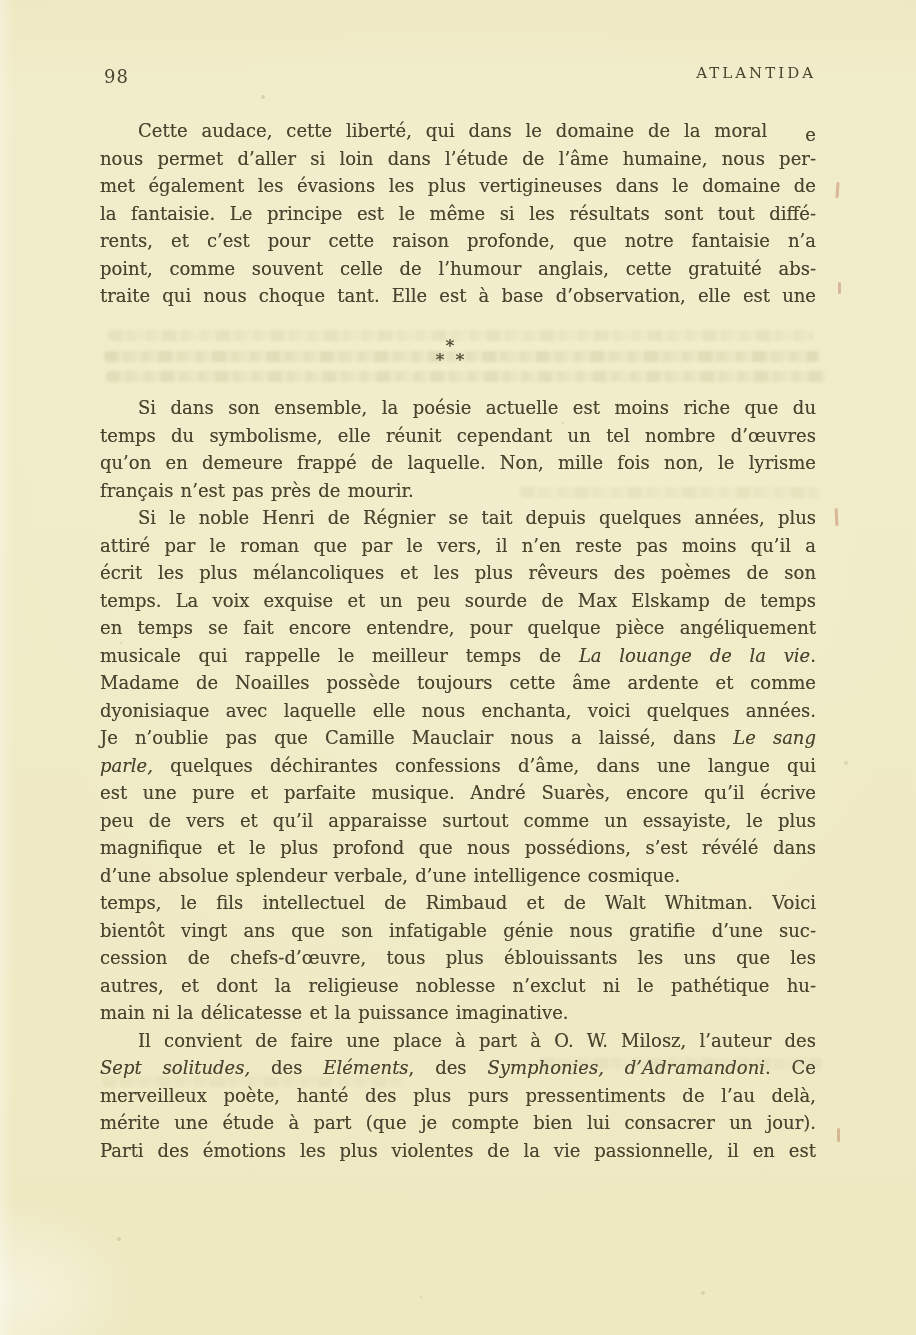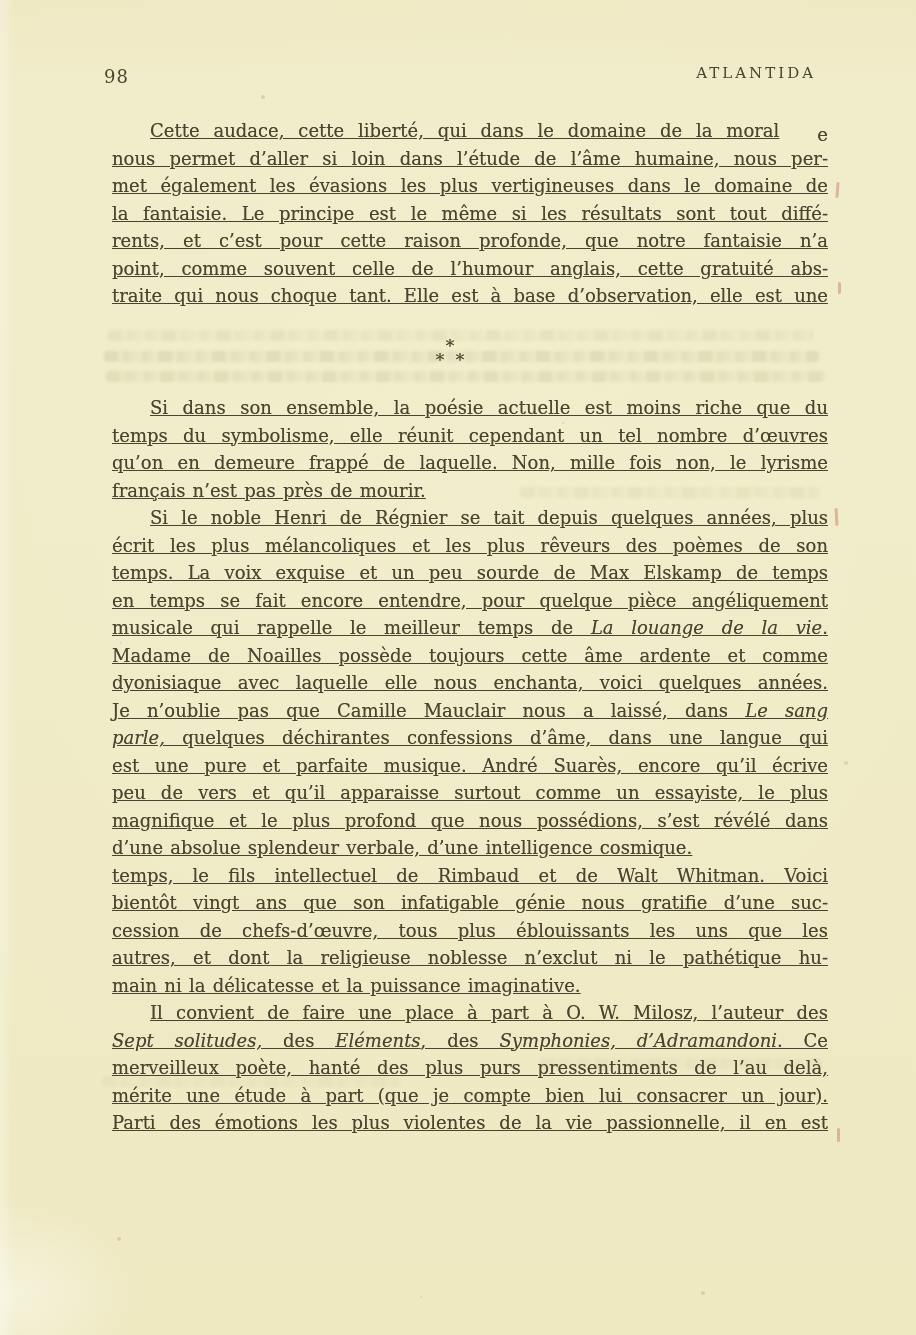--- a/index.html
+++ b/index.html
@@ -16,21 +16,21 @@
       radial-gradient(120% 90% at 52% 38%, rgba(255,255,255,0.07), rgba(0,0,0,0) 65%),
       linear-gradient(180deg,#efe9c3 0%,#f1ecc9 7%,#f0ebc6 55%,#eee9c1 100%);
     color:var(--ink,#49432f);
   }
   .header{position:absolute;left:100px;top:64px;width:716px;height:26px;text-decoration:underline;}
   .pagenum{position:absolute;left:4px;top:2px;font-size:18px;letter-spacing:1px;}
   .runtitle{
     position:absolute;left:0;right:0;top:0;text-align:right;
     font-size:15px;letter-spacing:3px;font-weight:500;
   }
-  .textblock{position:absolute;left:112px;width:716px;text-decoration:underline;}
+  .textblock{position:absolute;left:100px;width:716px;}
   #sec-top{top:117px;}
   #sec-bottom{top:394px;}
   .para{margin:0;}
   .line{
     font-size:18px;line-height:27.5px;height:27.5px;
     text-align:justify;text-align-last:justify;
     word-spacing:1.5px;white-space:normal;overflow:visible;
     text-shadow:0 0 0.5px rgba(73,67,47,0.55);
   }
   .line.last{text-align-last:left;}
@@ -107,20 +107,21 @@
 
   <div class="textblock" id="sec-bottom">
       <div class="para">
         <div class="line first">Si dans son ensemble, la poésie actuelle est moins riche que du</div>
         <div class="line">temps du symbolisme, elle réunit cependant un tel nombre d’œuvres</div>
         <div class="line">qu’on en demeure frappé de laquelle. Non, mille fois non, le lyrisme</div>
         <div class="line last">français n’est pas près de mourir.</div>
       </div>
       <div class="para">
         <div class="line first">Si le noble Henri de Régnier se tait depuis quelques années, plus</div>
+        <div class="line">attiré par le roman que par le vers, il n’en reste pas moins qu’il a</div>
         <div class="line">écrit les plus mélancoliques et les plus rêveurs des poèmes de son</div>
         <div class="line">temps. La voix exquise et un peu sourde de Max Elskamp de temps</div>
         <div class="line">en temps se fait encore entendre, pour quelque pièce angéliquement</div>
         <div class="line">musicale qui rappelle le meilleur temps de <span class="it">La louange de la vie</span>.</div>
         <div class="line">Madame de Noailles possède toujours cette âme ardente et comme</div>
         <div class="line">dyonisiaque avec laquelle elle nous enchanta, voici quelques années.</div>
         <div class="line">Je n’oublie pas que Camille Mauclair nous a laissé, dans <span class="it">Le sang</span></div>
         <div class="line"><span class="it">parle,</span> quelques déchirantes confessions d’âme, dans une langue qui</div>
         <div class="line">est une pure et parfaite musique. André Suarès, encore qu’il écrive</div>
         <div class="line">peu de vers et qu’il apparaisse surtout comme un essayiste, le plus</div>

